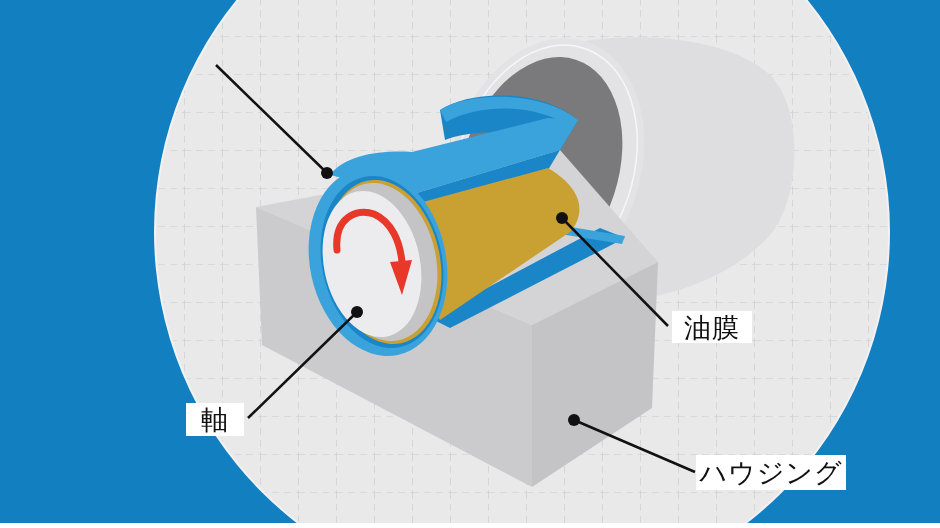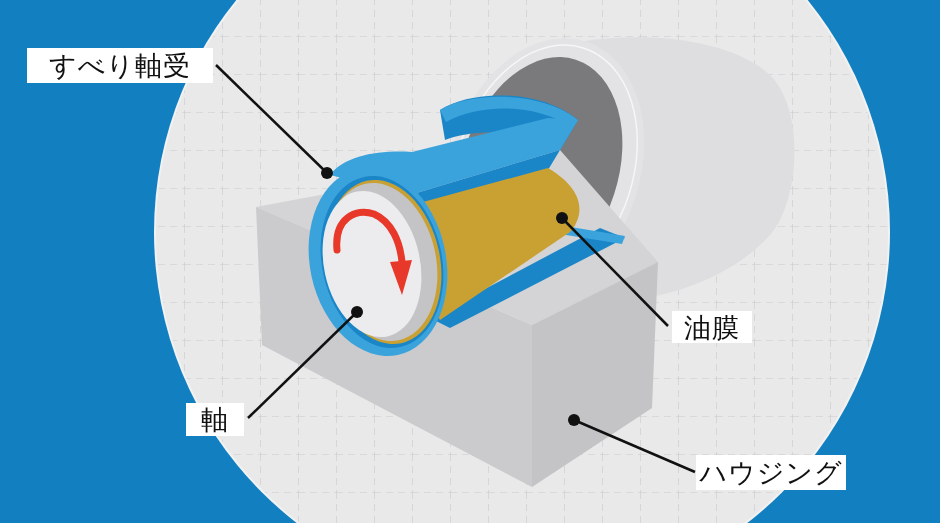--- a/index.html
+++ b/index.html
@@ -101,18 +101,17 @@
     <g>
       <line x1="668" y1="326" x2="562" y2="218" stroke="#111" stroke-width="2.5"></line>
       <circle cx="562" cy="218" r="6" fill="#111"></circle>
     </g>
     <g>
       <line x1="695" y1="472" x2="574" y2="420" stroke="#111" stroke-width="2.5"></line>
       <circle cx="574" cy="420" r="6" fill="#111"></circle>
     </g>
   </svg>
 
-  <div class="label" style="left:27px; top:48px; width:186px; height:35px;">すべり軸受</div>
   <div class="label" style="left:186px; top:403px; width:58px; height:33px;">軸</div>
   <div class="label" style="left:672px; top:311px; width:80px; height:32px;">油膜</div>
   <div class="label" style="left:696px; top:455px; width:150px; height:35px;">ハウジング</div>
 </div>
 <div id="bottom-strip"></div>
 
 </body></html>

